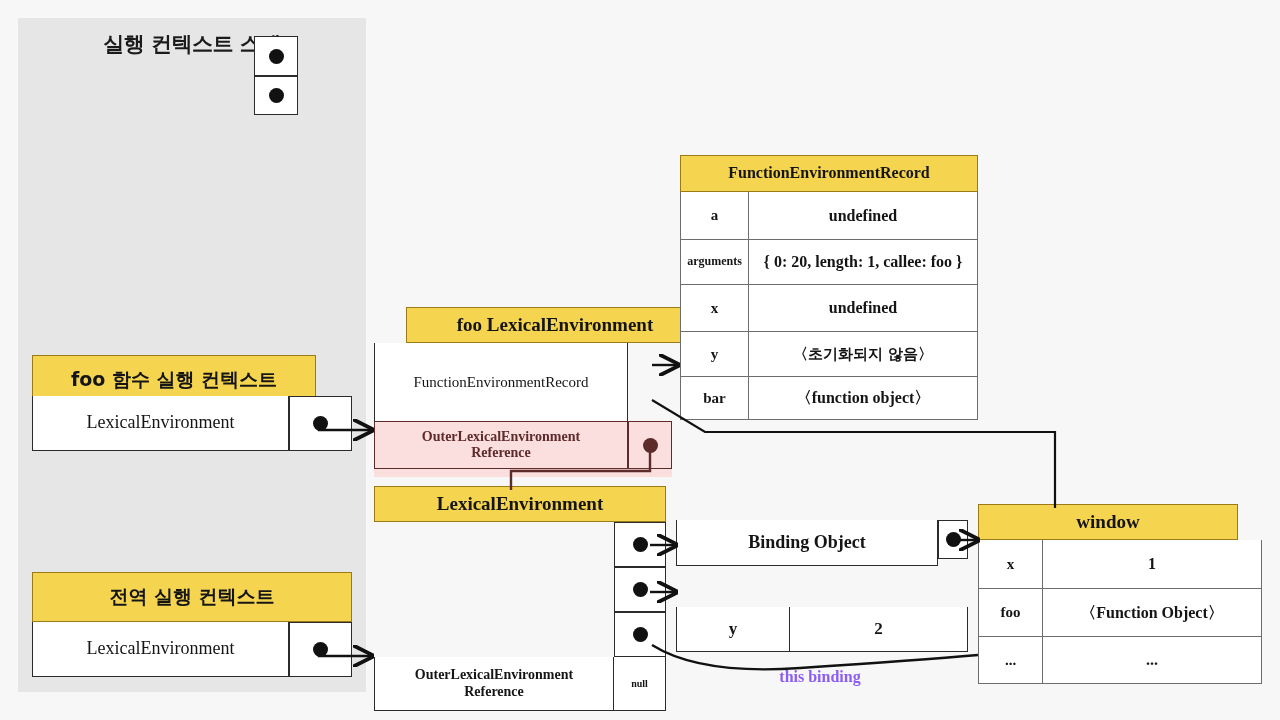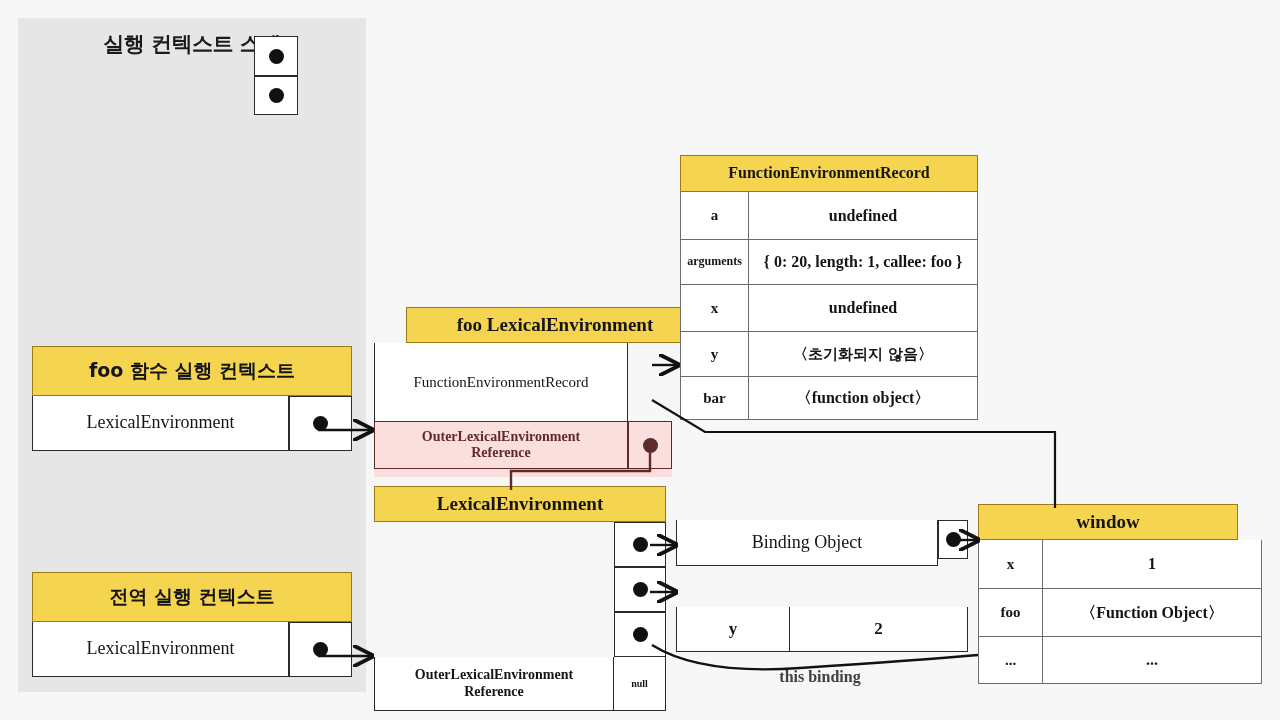--- a/index.html
+++ b/index.html
@@ -43,21 +43,21 @@
   .ptr{position:absolute;box-sizing:border-box;background:#fff;
        border:1px solid #2b2b2b;display:flex;align-items:center;justify-content:center;}
   .dot{width:15px;height:15px;border-radius:50%;background:#111;display:block;}
   .dot.maroon{background:#5e2b2b;}
 
   
   .ctx-hdr{font-size:19px;font-family:"DejaVu Sans","Liberation Sans",sans-serif;}
   .ctx-le{font-size:18px;}
 
   #foo-exec-ctx{left:32px;top:346px;width:320px;height:105px;}
-  #foo-exec-ctx .hdr{position:absolute;left:0;top:0;width:320px;height:50px;text-align:center;}
+  #foo-exec-ctx .hdr{position:absolute;left:0;top:9px;width:284px;height:50px;text-align:center;}
   #foo-exec-ctx .le-label{position:absolute;left:0;top:50px;width:257px;height:55px;}
   #foo-exec-ctx .le-ptr{left:257px;top:50px;width:63px;height:55px;}
 
   #global-exec-ctx{left:32px;top:572px;width:320px;height:105px;}
   #global-exec-ctx .hdr{position:absolute;left:0;top:0;width:320px;height:50px;}
   #global-exec-ctx .le-label{position:absolute;left:0;top:50px;width:257px;height:55px;}
   #global-exec-ctx .le-ptr{left:257px;top:50px;width:63px;height:55px;}
 
   
   #foo-lex-env-wrap{left:374px;top:307px;width:298px;height:160px;}
@@ -90,38 +90,38 @@
   #ger-label{position:absolute;left:0;top:36px;width:240px;height:135px;font-size:15px;font-weight:bold;}
   #ger-ptr-a{left:614px;top:522px;width:52px;height:45px;}
   #ger-ptr-b{left:614px;top:567px;width:52px;height:45px;}
   #ger-ptr-c{left:614px;top:612px;width:52px;height:45px;}
   #glob-outer-label{position:absolute;left:0;top:171px;width:240px;height:54px;font-size:14px;font-weight:bold;line-height:1.15;}
   #glob-outer-null{position:absolute;left:240px;top:171px;width:52px;height:54px;font-size:10px;font-weight:bold;}
 
   
   #obj-env-rec{left:676px;top:487px;width:292px;height:72px;}
   #obj-env-rec .hdr{position:absolute;left:0;top:0;width:292px;height:33px;font-size:17px;}
-  #obj-binding{position:absolute;left:0;top:33px;width:262px;height:46px;font-size:18px;font-weight:normal;}
+  #obj-binding{position:absolute;left:0;top:33px;width:262px;height:46px;font-size:18px;font-weight:bold;}
   #obj-binding-ptr{left:938px;top:520px;width:30px;height:39px;}
 
   
   #decl-env-rec{left:676px;top:573px;width:292px;height:79px;}
   #decl-env-rec .hdr{position:absolute;left:0;top:0;width:292px;height:34px;font-size:16px;}
   #decl-k{position:absolute;left:0;top:34px;width:114px;height:45px;font-size:17px;font-weight:bold;}
   #decl-v{position:absolute;left:114px;top:34px;width:178px;height:45px;font-size:17px;font-weight:bold;}
 
   
   #window-box{left:978px;top:504px;width:284px;height:180px;}
   #window-box .hdr{position:absolute;left:0;top:0;width:260px;height:36px;font-size:19px;}
   #window-box .k{position:absolute;left:0;width:65px;font-size:15px;font-weight:bold;}
   #window-box .v{position:absolute;left:65px;width:219px;font-size:16px;font-weight:bold;}
 
   #this-binding-label{
     position:absolute;left:700px;top:668px;width:240px;text-align:center;
-    font-size:16px;font-weight:bold;color:#404040;
+    font-size:16px;font-weight:bold;color:#8b5cf6;
   }
 
   svg.conn{position:absolute;left:0;top:0;width:1280px;height:720px;pointer-events:none;}
 </style>
 </head>
 <body>
 
 <div class="stage">
 
   <div id="ec-stack-panel"></div>

